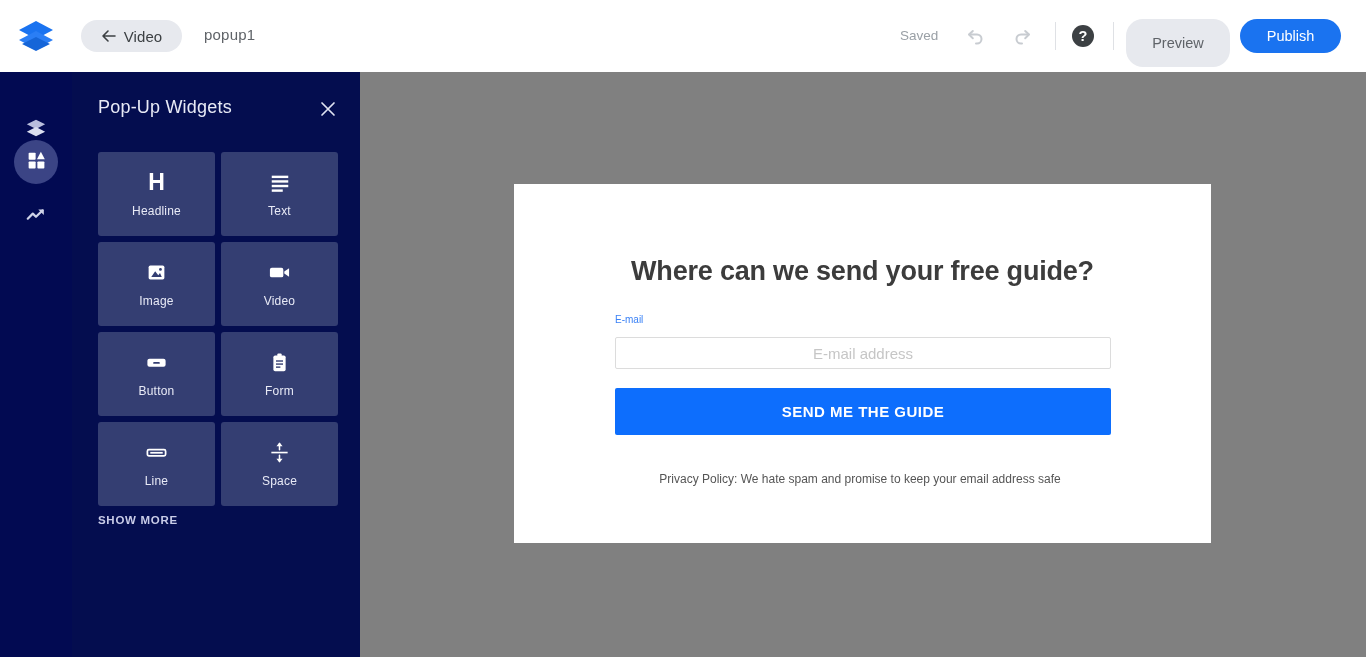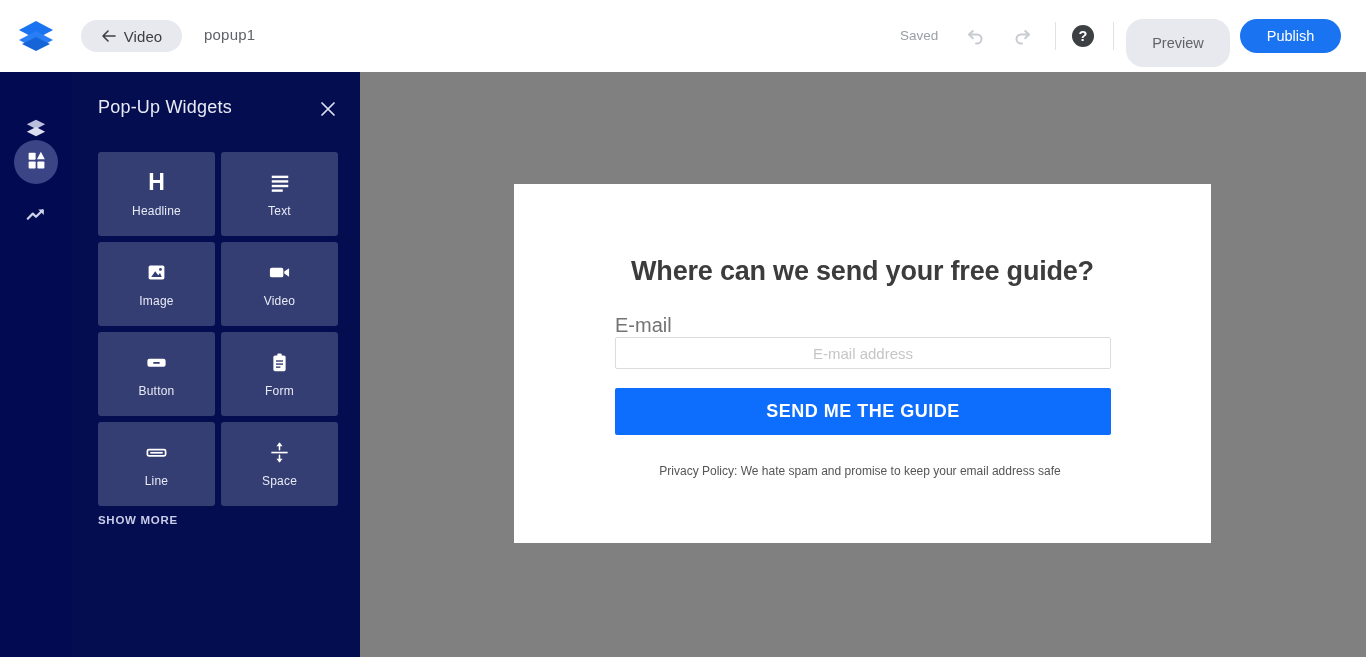--- a/index.html
+++ b/index.html
@@ -161,49 +161,49 @@
     background: #ffffff;
   }
   .modal-headline {
     position: absolute; left: 0; top: 72px;
     width: 697px; text-align: center;
     font-size: 27px; font-weight: bold;
     color: #3c3c3c; letter-spacing: -.2px;
   }
   .field-label {
     position: absolute; left: 101px; top: 130px;
-    font-size: 20px; color: #737373;
+    font-size: 10px; color: #3b82f6;
   }
   .email-input {
     position: absolute; left: 101px; top: 153px;
     width: 496px; height: 32px;
     border: 1px solid #dcdcdc;
     background: #ffffff;
     font-size: 15px;
     color: #333;
     padding: 0 9px;
     font-family: "Liberation Sans", sans-serif;
     border-radius: 2px;
     text-align: center;
   }
   .email-input::placeholder { color: #c6c6c6; }
   .submit-btn {
     position: absolute; left: 101px; top: 204px;
     width: 496px; height: 47px;
     background: #0d6efd;
     border: none;
     color: #ffffff;
-    font-size: 18px; font-weight: bold;
+    font-size: 15px; font-weight: bold;
     letter-spacing: .5px;
     font-family: "Liberation Sans", sans-serif;
     cursor: pointer;
     border-radius: 2px;
   }
   .privacy-note {
-    position: absolute; left: 0; top: 280px;
+    position: absolute; left: 0; top: 288px;
     width: 692px; text-align: center;
     font-size: 12px; color: #555555;
   }
 </style>
 </head>
 <body>
 
 <div class="topbar">
 
   <span class="logo">

